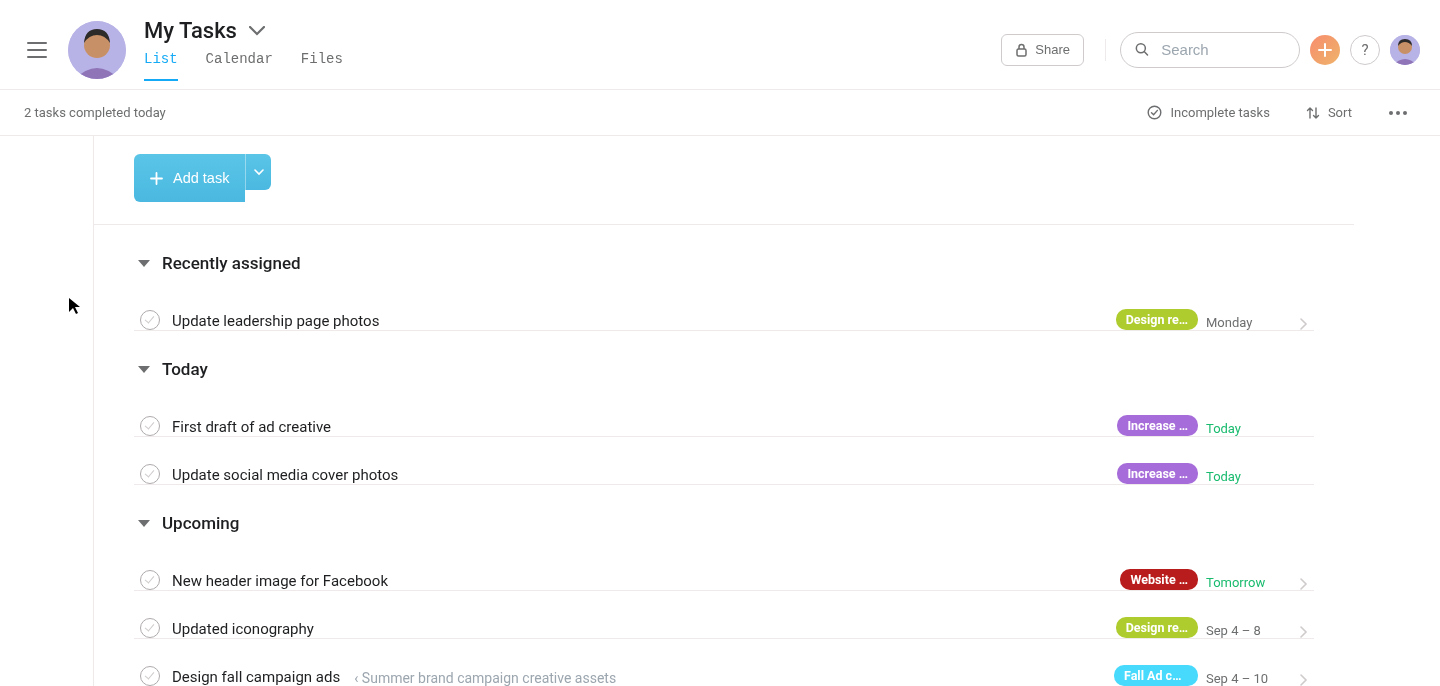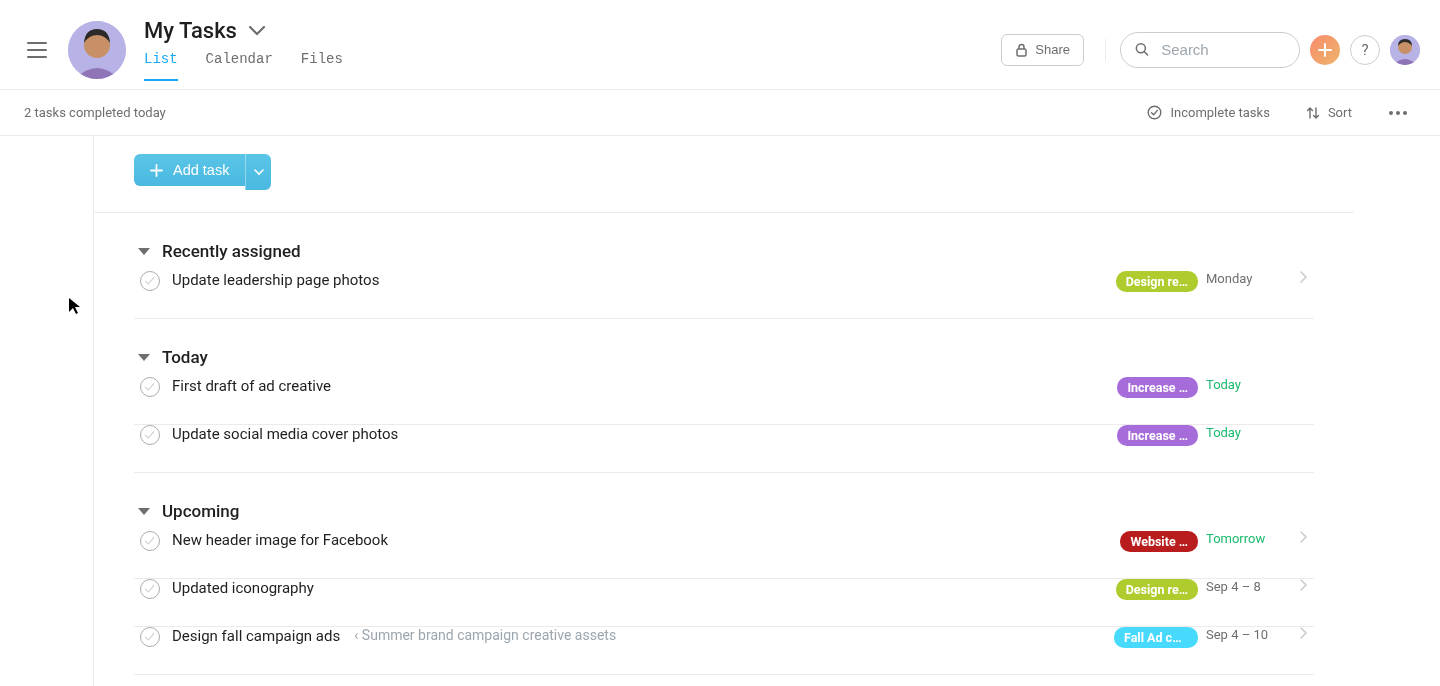--- a/index.html
+++ b/index.html
@@ -93,21 +93,21 @@
   .leftgutter { width:94px; border-right:1px solid #edeae9; min-height:calc(686px - 136px);}
   .content {
     flex:1;
     padding: 18px 40px 40px 40px;
     max-width:1260px;
   }
   .addtask-row { display:flex; }
   .addtask-btn {
     background:#4cbde3; 
     background-image: linear-gradient(#5ac5e7,#4ab8e0);
-    color:#fff; border:none; height:32px;
+    color:#fff; border:none; height:48px;
     display:flex; align-items:center; gap:10px;
     padding:0 16px; font-size:14.5px; font-weight:400;
     border-top-left-radius:6px; border-bottom-left-radius:6px;
     cursor:pointer;
     text-align:right;
   }
   .addtask-caret{
     width:26px; height:36px;
     background-image: linear-gradient(#5ac5e7,#4ab8e0);
     border-left:1px solid rgba(255,255,255,.4);
@@ -120,21 +120,21 @@
 
   .section-header {
     display:flex; align-items:center; gap:12px;
     margin: 28px 0 10px 4px;
     font-size:17px; font-weight:500; color:#1e1f21;
     cursor:pointer;
   }
   .section-caret { width:0;height:0;border-left:6px solid transparent;border-right:6px solid transparent;border-top:7px solid #6d6e6f;}
 
   .task-row {
-    display:flex; align-items:flex-start;
+    display:flex; align-items:flex-end;
     height:48px;
     border-bottom:1px solid #edeae9;
     padding:0 6px;
   }
   .complete-circle{
     width:20px;height:20px;border:1.5px solid #afabac;border-radius:50%;
     margin-right:12px; cursor:pointer; position:relative; flex-shrink:0;
   }
   .complete-circle::after{
     content:""; position:absolute; left:6px; top:3px;

